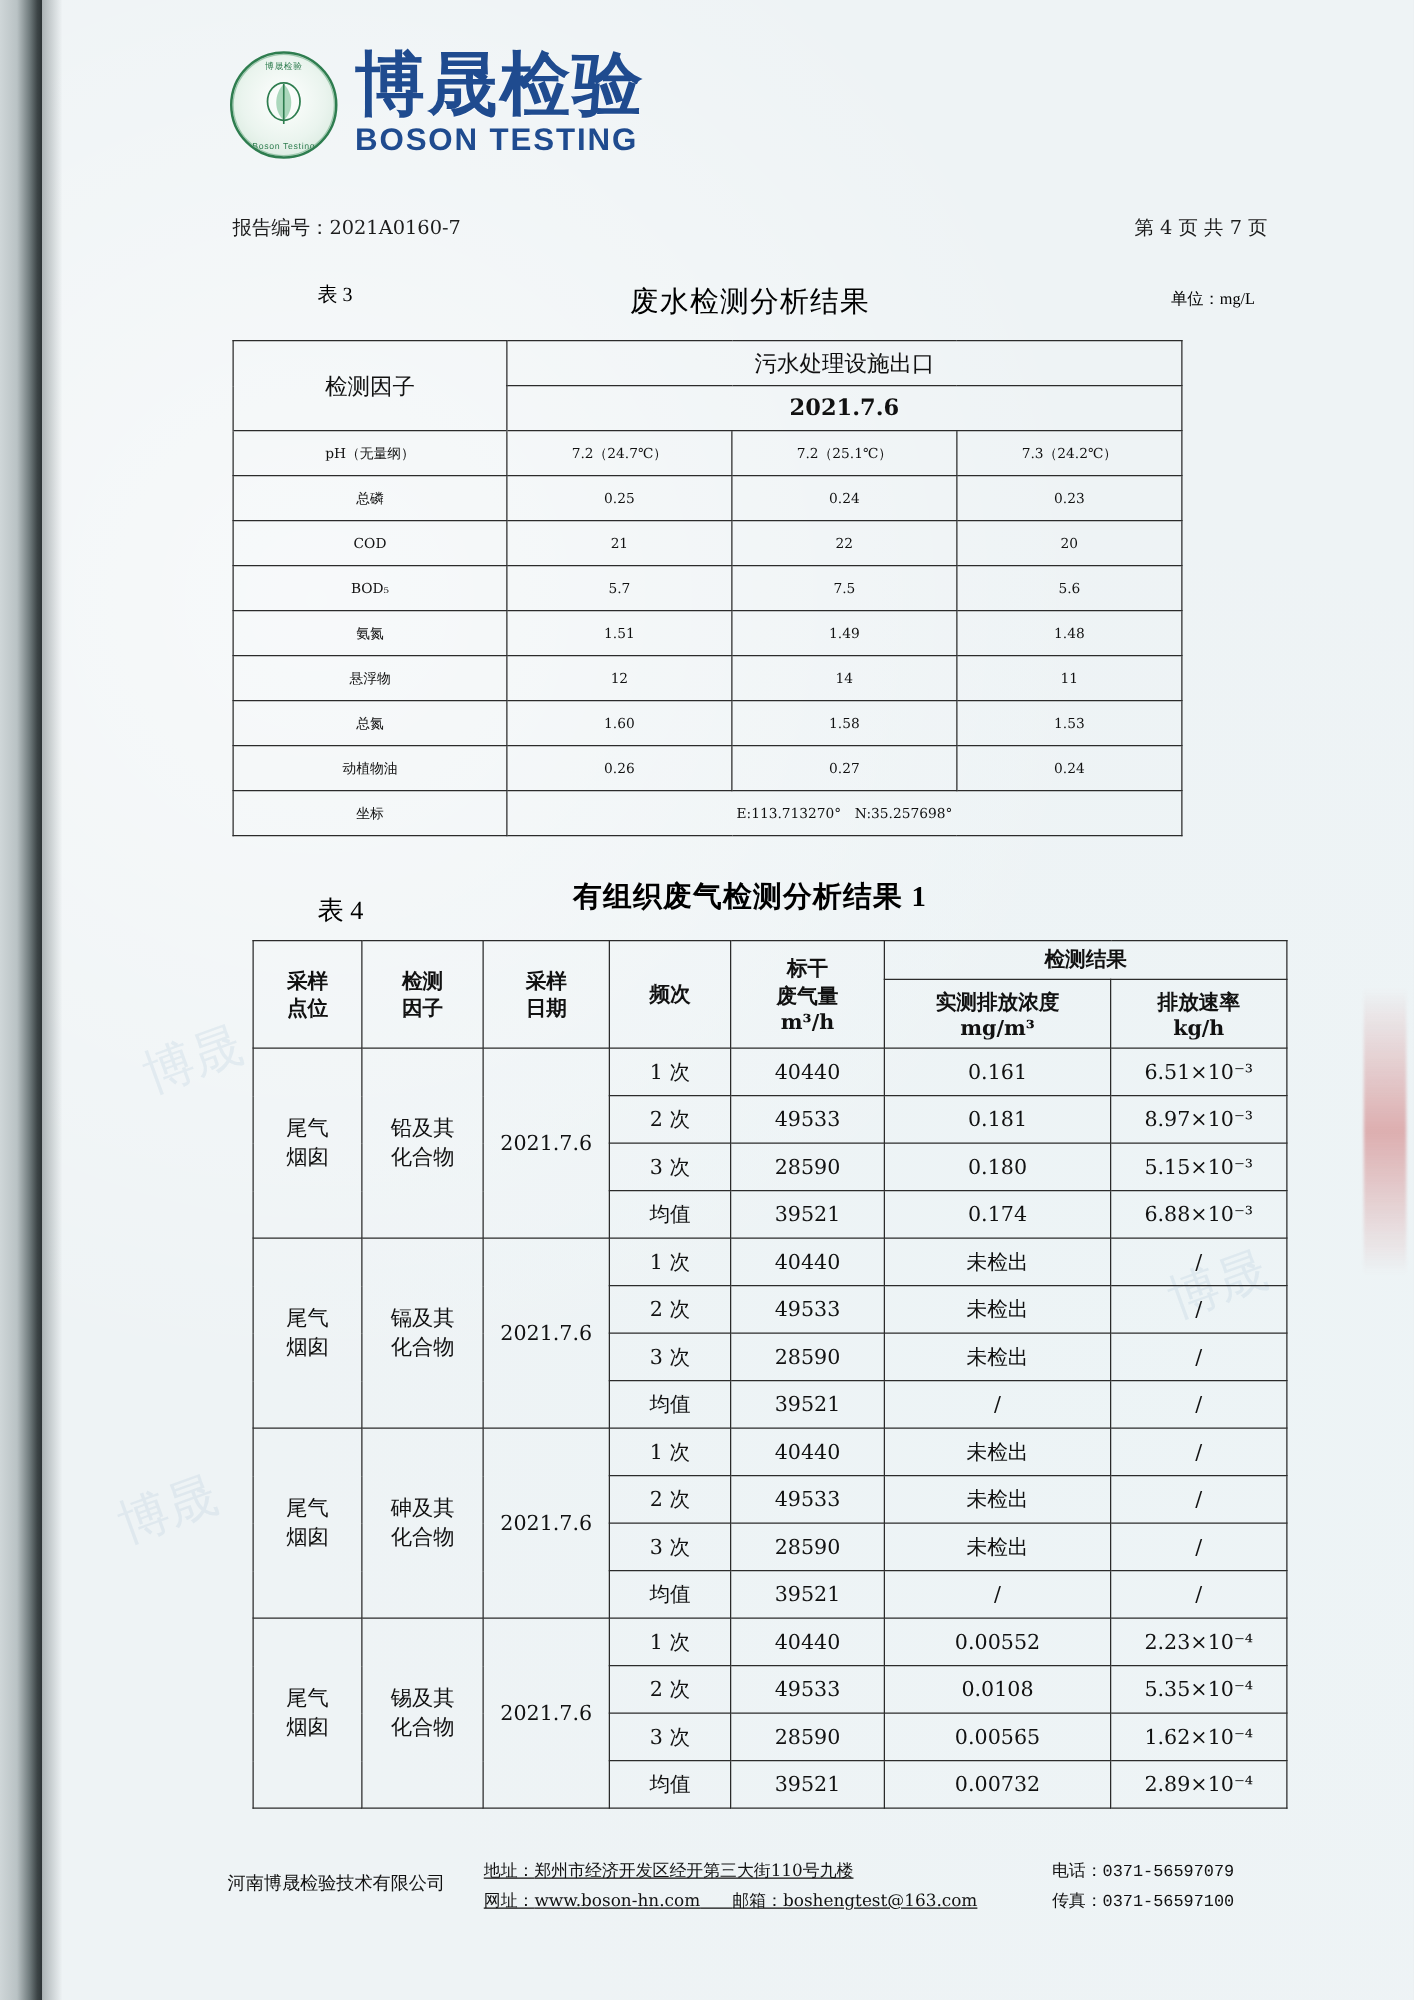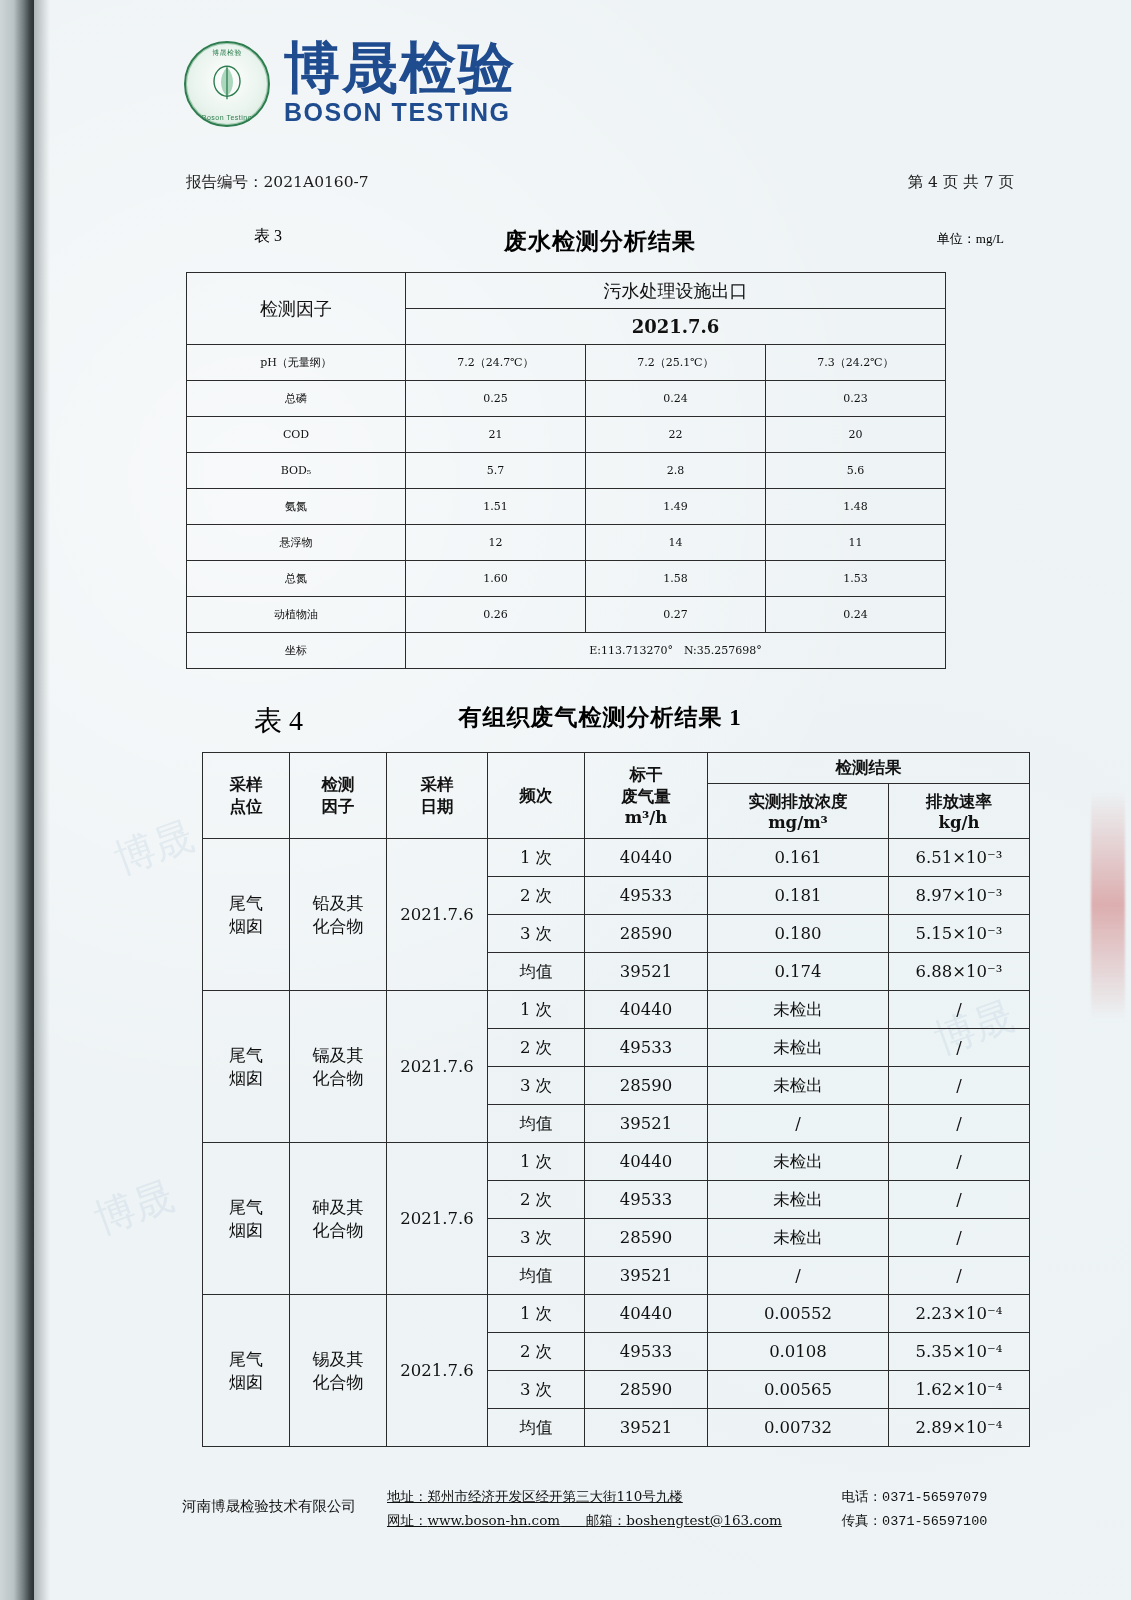--- a/index.html
+++ b/index.html
@@ -67,39 +67,39 @@
     font-family:"DejaVu Serif", serif;
   }
 
   
   .tbl3-title {
     position:absolute; left:152px; top:226px; width:828px; height:34px;
   }
   .tbl3-title .no { position:absolute; left:68px; top:0; font-size:16px; }
   .tbl3-title .name {
     position:absolute; left:0; top:0; width:828px; text-align:center;
-    font-size:23px; font-weight:bold; letter-spacing:1px;
+    font-size:23px; font-weight:normal; letter-spacing:1px;
   }
   .tbl3-title .unit { position:absolute; right:10px; top:4px; font-size:13px; }
 
   
   table { border-collapse:collapse; width:100%; }
   td, th { border:1px solid #2b2b2b; text-align:center; color:#111;
            font-family:"DejaVu Serif", serif; }
   .t3 { position:absolute; left:152px; top:272px; width:760px; }
   .t3 td { height:35px; font-size:11px; padding:0; }
   .t3 .hdr { font-size:18px; }
   .t3 .bold { font-weight:bold; font-size:18px; }
   .t3 .nobottom { border-bottom:none; }
 
   
   .tbl4-title {
     position:absolute; left:152px; top:702px; width:828px; height:34px;
   }
-  .tbl4-title .no { position:absolute; left:68px; top:0; font-size:28px; }
+  .tbl4-title .no { position:absolute; left:68px; top:12px; font-size:21px; }
   .tbl4-title .name {
     position:absolute; left:0; top:0; width:828px; text-align:center;
     font-size:23px; font-weight:bold; letter-spacing:1px;
   }
 
   .t4 { position:absolute; left:168px; top:752px; width:828px; }
   .t4 td { font-size:16.5px; padding:0 2px; }
   .t4 .hcell { font-weight:bold; font-size:16.5px; height:28px; }
   .t4 .datarow td { height:37px; }
   .t4 .pt { font-size:17px; line-height:1.35; }
@@ -185,21 +185,21 @@
     </tr>
     <tr>
       <td>COD</td>
       <td>21</td>
       <td>22</td>
       <td>20</td>
     </tr>
     <tr>
       <td>BOD₅</td>
       <td>5.7</td>
-      <td>2.8</td>
+      <td>7.5</td>
       <td>5.6</td>
     </tr>
     <tr>
       <td>氨氮</td>
       <td>1.51</td>
       <td>1.49</td>
       <td>1.48</td>
     </tr>
     <tr>
       <td>悬浮物</td>

